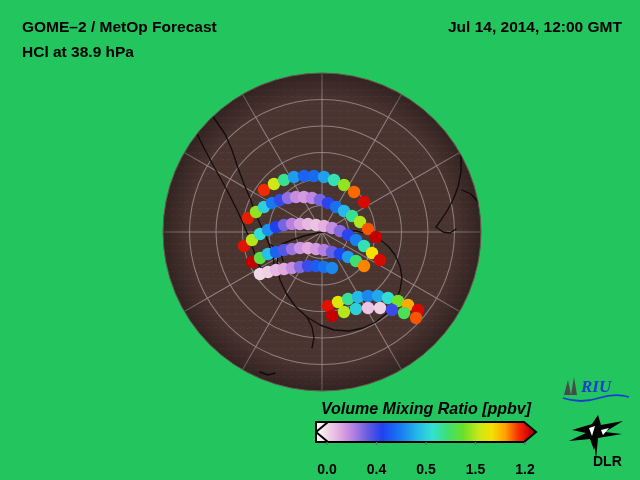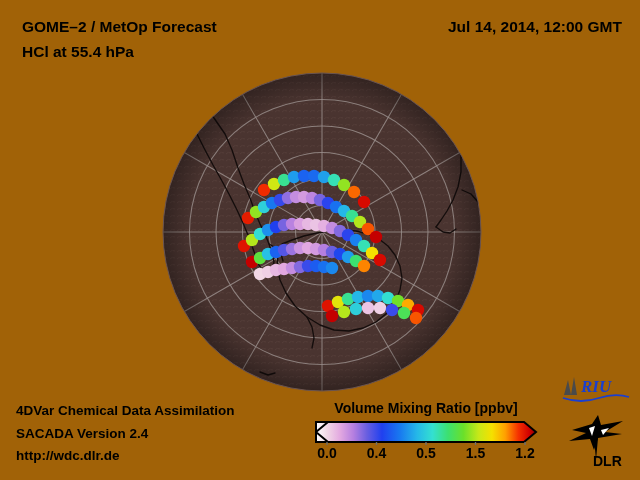--- a/index.html
+++ b/index.html
@@ -4,21 +4,21 @@
 <style>
   html, body {
     margin: 0;
     padding: 0;
     background: #ffffff;
   }
   #page {
     position: relative;
     width: 640px;
     height: 480px;
-    background: #a16207;
+    background: #22c55e;
     overflow: hidden;
     font-family: "Liberation Sans", sans-serif;
   }
 
   
   .hdr-left {
     position: absolute;
     left: 22px;
     top: 14px;
     font-size: 15.5px;
@@ -70,40 +70,41 @@
     top: 400px;
     width: 232px;
     height: 72px;
   }
   #cbar-title {
     position: absolute;
     left: 0;
     top: 0;
     width: 232px;
     text-align: center;
-    font-size: 14px;
-    font-weight: bold;
-    color: #000;
-    white-space: nowrap;
+    font-size: 16px;
+    font-weight: bold;
+    color: #000;
+    white-space: nowrap;
+    font-style: italic;
   }
   #cbar-svg {
     position: absolute;
     left: 0;
     top: 19px;
   }
   #cbar-ticks {
     position: absolute;
     left: 0;
     top: 45px;
     width: 232px;
     height: 22px;
   }
   .cb-tick-label {
     position: absolute;
-    top: 0;
+    top: 16px;
     font-size: 14px;
     font-weight: bold;
     color: #000;
     transform: translateX(-50%);
     white-space: nowrap;
   }
 
   
   #riu-logo {
     position: absolute;
@@ -120,21 +121,21 @@
     height: 56px;
   }
 </style>
 </head>
 <body>
 
 <div id="page">
 
   <div class="hdr-left">
     <span class="hdr-line">GOME–2 / MetOp Forecast</span>
-    <span class="hdr-line">HCl at 55.4 hPa</span>
+    <span class="hdr-line">HCl at 38.9 hPa</span>
   </div>
 
   <div class="hdr-right">
     <span class="hdr-line">Jul 14, 2014, 12:00 GMT</span>
   </div>
 
   <div id="globe-wrap">
     <svg id="globe-svg" width="320" height="320" viewBox="0 0 320 320">
       <defs>
         <clipPath id="disc-clip">
@@ -289,25 +290,20 @@
             <circle cx="254" cy="246" r="6.2" fill="rgb(248,85,0)"></circle>
           </g>
 
         <circle cx="160" cy="160" r="159" fill="url(#limb)"></circle>
       </g>
 
       <circle cx="160" cy="160" r="159" fill="none" stroke="#6a5450" stroke-width="1"></circle>
     </svg>
   </div>
 
-  <div class="footer-left">
-    <span class="footer-line">4DVar Chemical Data Assimilation</span>
-    <span class="footer-line">SACADA Version 2.4</span>
-    <span class="footer-line">http://wdc.dlr.de</span>
-  </div>
 
   <div id="cbar-block">
     <div id="cbar-title">Volume Mixing Ratio [ppbv]</div>
     <svg id="cbar-svg" width="232" height="26" viewBox="0 0 232 26">
       <defs>
         <linearGradient id="cbgrad" x1="0" y1="0" x2="1" y2="0">
             <stop offset="0%" stop-color="#ffffff"></stop>
             <stop offset="5%" stop-color="#f2d8e6"></stop>
             <stop offset="11%" stop-color="#e2a8e0"></stop>
             <stop offset="17%" stop-color="#b57fe0"></stop>

